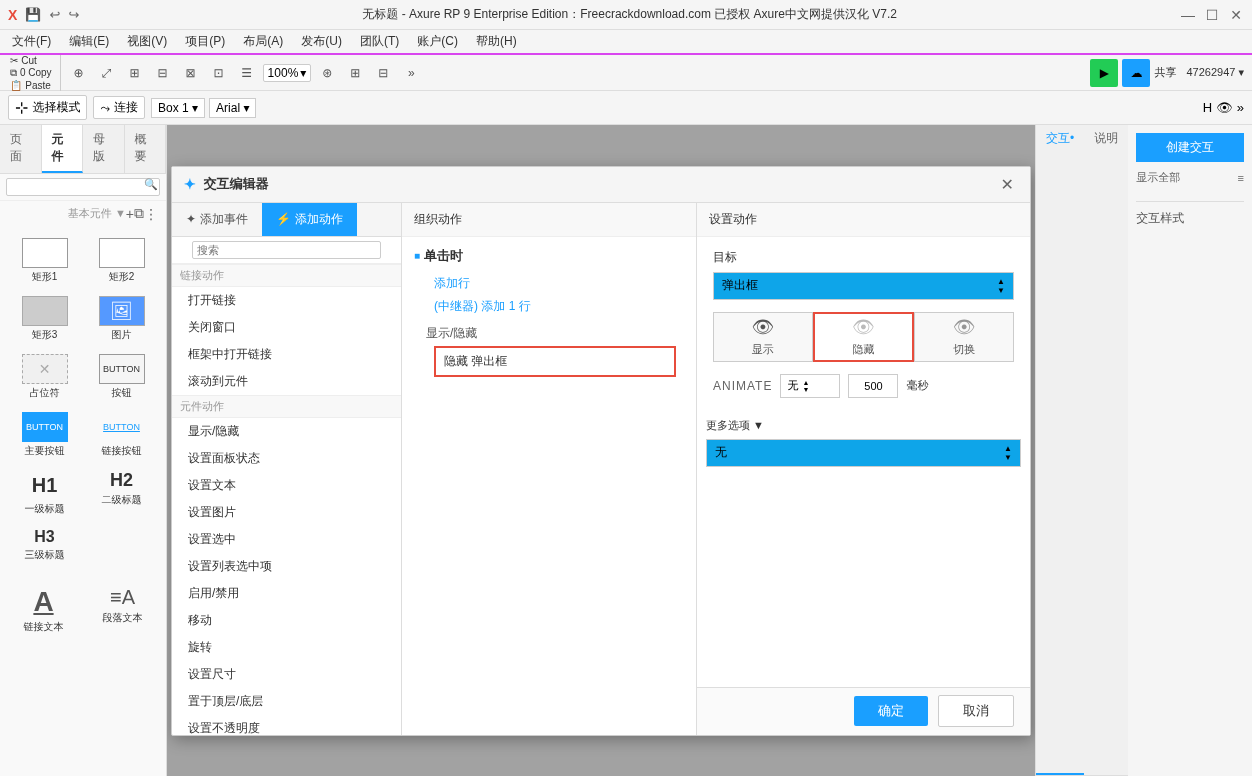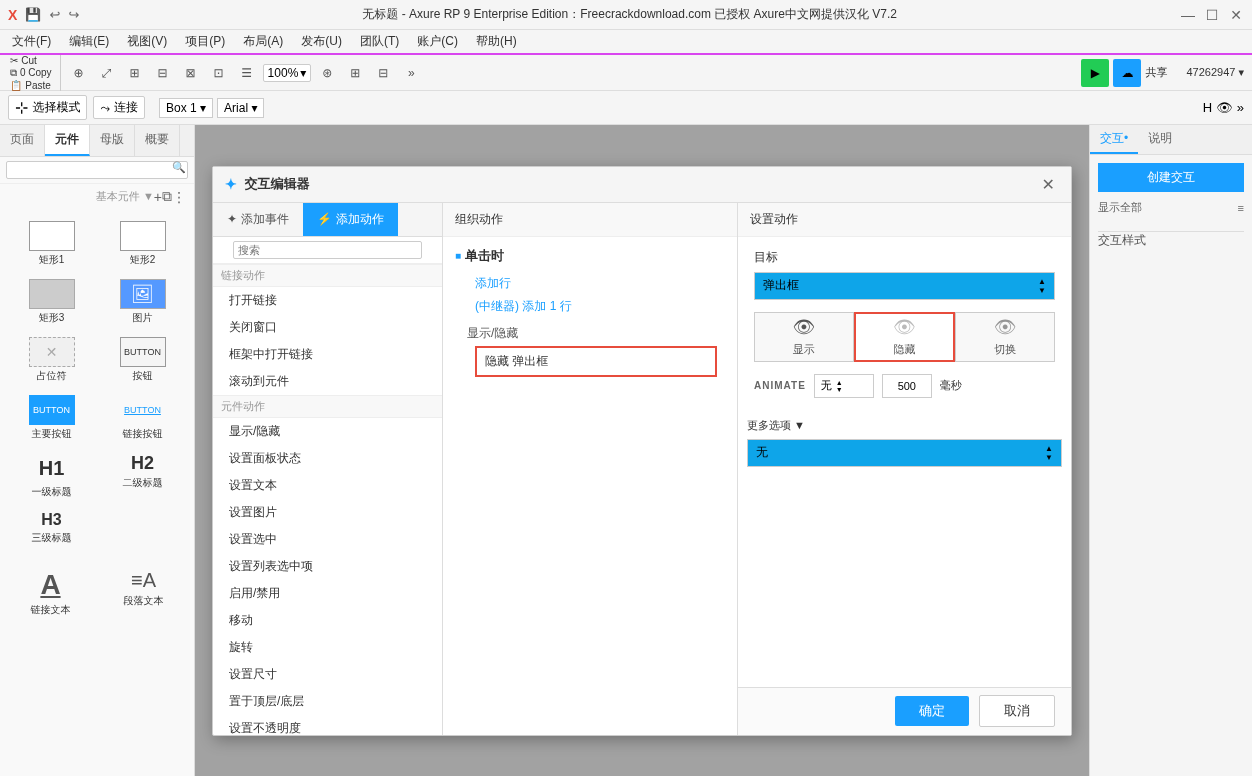--- a/index.html
+++ b/index.html
@@ -58,21 +58,21 @@
 
     
     .main {
       display: flex;
       height: calc(776px - 30px - 25px - 36px - 34px);
       position: relative;
     }
 
     
     .sidebar {
-      width: 195px;
+      width: 167px;
       background: #f9f9f9;
       border-right: 1px solid #ddd;
       display: flex;
       flex-direction: column;
     }
     .sidebar-tabs {
       display: flex;
       border-bottom: 1px solid #ddd;
       background: #f0f0f0;
     }
@@ -219,21 +219,21 @@
       cursor: pointer;
       background: #f8f8f8;
       gap: 4px;
       font-size: 11px;
       color: #555;
     }
     .vis-btn.selected { border: 2px solid #e74c3c; background: #fff; }
     .vis-btn .vis-icon { font-size: 18px; }
 
     .animate-row { display: flex; align-items: center; gap: 8px; margin-bottom: 8px; }
-    .animate-label { font-size: 10px; color: #666; font-weight: bold; letter-spacing: 1px; }
+    .animate-label { font-size: 12px; color: #666; font-weight: normal; letter-spacing: 1px; }
     .animate-dropdown { border: 1px solid #ccc; padding: 2px 6px; font-size: 11px; background: #fff; display: flex; align-items: center; gap: 4px; cursor: pointer; height: 24px; min-width: 60px; }
     .animate-num { border: 1px solid #ccc; width: 50px; text-align: center; font-size: 11px; height: 24px; display: flex; align-items: center; justify-content: center; }
     .animate-unit { font-size: 11px; color: #333; }
 
     .more-options { padding: 0 9px 12px; }
     .more-options-label { font-size: 11px; color: #333; margin-bottom: 6px; }
     .more-options-row { display: flex; align-items: center; }
 
     .dialog-footer {
       height: 48px;
@@ -242,25 +242,25 @@
       align-items: center;
       justify-content: flex-end;
       padding: 0 16px;
       gap: 10px;
       background: #fafafa;
     }
     .btn-primary { background: #1a9fff; color: #fff; border: none; padding: 6px 24px; font-size: 13px; cursor: pointer; border-radius: 2px; }
     .btn-default { background: #fff; color: #333; border: 1px solid #ccc; padding: 6px 24px; font-size: 13px; cursor: pointer; border-radius: 2px; }
 
     .right-side-panel {
-      width: 163px;
+      width: 217px;
       background: #f5f5f5;
       border-left: 1px solid #ddd;
       display: flex;
-      flex-direction: column;
+      flex-direction: row;
     }
     .rsp-tabs { display: flex; border-bottom: 1px solid #ddd; background: #f0f0f0; }
     .rsp-tab { padding: 5px 10px; font-size: 12px; cursor: pointer; color: #666; }
     .rsp-tab.active { color: #1a9fff; border-bottom: 2px solid #1a9fff; }
 
     .rsp-content { padding: 8px; flex: 1; }
     .rsp-btn-blue { background: #1a9fff; color: #fff; width: 100%; padding: 6px; font-size: 12px; border: none; cursor: pointer; margin-bottom: 8px; }
 
     .add-btn-row { display: flex; align-items: center; justify-content: space-between; padding: 0 0 4px; }
     .add-btn-row span { font-size: 11px; color: #666; }
@@ -314,34 +314,34 @@
   </div>
   <div class="toolbar-icon">⊛</div>
   <div class="toolbar-icon">⊞</div>
   <div class="toolbar-icon">⊟</div>
   <div class="toolbar-icon">»</div>
   <div style="flex:1;"></div>
   <div style="background:#22cc55;width:28px;height:28px;border-radius:2px;display:flex;align-items:center;justify-content:center;cursor:pointer;">▶</div>
   <div style="background:#1a9fff;width:28px;height:28px;border-radius:2px;display:flex;align-items:center;justify-content:center;cursor:pointer;">☁</div>
   <div style="font-size:11px;color:#333;cursor:pointer;display:flex;align-items:center;gap:2px;">
     <span>共享</span>
-    <span style="margin-left:17px;"><span>47262947</span> ▾</span>
+    <span style="margin-left:8px;"><span>47262947</span> ▾</span>
   </div>
 </div>
 
 <div class="toolbar2">
   <div style="display:flex;align-items:center;gap:4px;border:1px solid #ccc;background:#fff;padding:2px 6px;border-radius:2px;cursor:pointer;">
     <span style="font-size:16px;">⊹</span>
     <span>选择模式</span>
   </div>
   <div style="display:flex;align-items:center;gap:4px;border:1px solid #ccc;background:#fff;padding:2px 6px;border-radius:2px;cursor:pointer;">
     <span>⤳</span>
     <span>连接</span>
   </div>
-  <div style="display:flex;align-items:center;gap:4px;margin-left:8px;">
+  <div style="display:flex;align-items:center;gap:4px;margin-left:0;">
     <span style="border:1px solid #ccc;background:#fff;padding:2px 6px;cursor:pointer;"><span>Box 1</span> ▾</span>
     <span style="border:1px solid #ccc;background:#fff;padding:2px 6px;cursor:pointer;"><span>Arial</span> ▾</span>
   </div>
   <div style="flex:1;"></div>
   <div style="display:flex;gap:4px;align-items:center;">
     <span style="font-size:13px;cursor:pointer;">H</span>
     <span style="font-size:13px;cursor:pointer;">👁</span>
     <span style="font-size:13px;cursor:pointer;">»</span>
   </div>
 </div>
@@ -578,19 +578,19 @@
     <div class="rsp-tabs">
       <div class="rsp-tab active">交互•</div>
       <div class="rsp-tab">说明</div>
     </div>
     <div class="rsp-content">
       <button class="rsp-btn-blue">创建交互</button>
       <div class="add-btn-row">
         <span>显示全部</span>
         <span>≡</span>
       </div>
-      <div style="margin-top:12px;padding-top:0;border-top:1px solid #ddd;">
+      <div style="margin-top:12px;padding-top:8px;border-top:1px solid #ddd;">
         <span style="font-size:12px;color:#555;">交互样式</span>
       </div>
     </div>
   </div>
 
 </div>
 
 </body></html>

